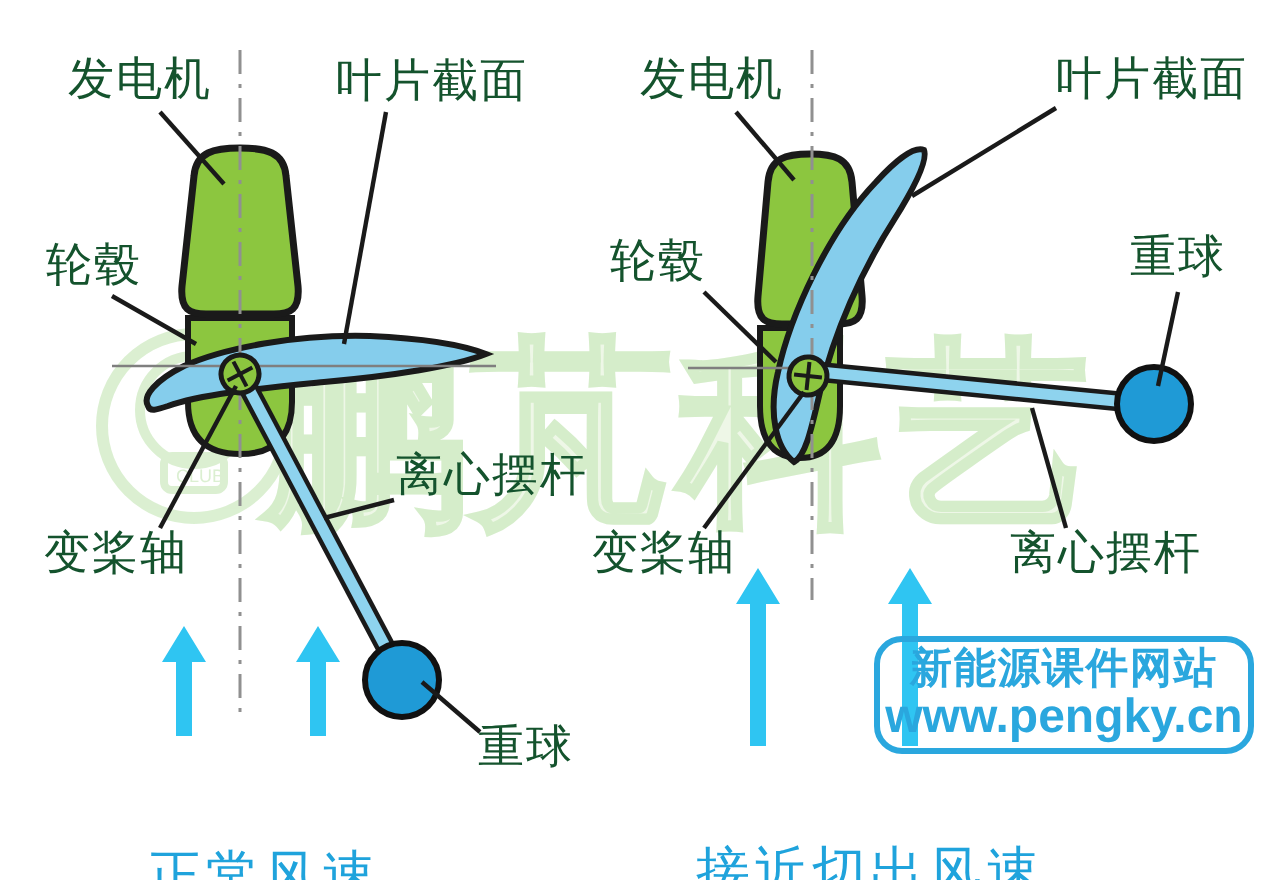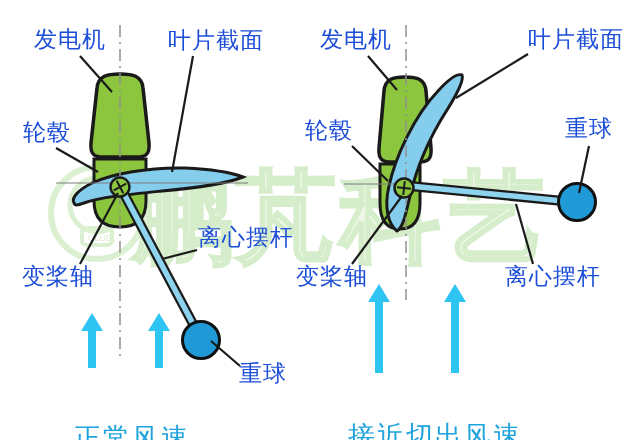--- a/index.html
+++ b/index.html
@@ -2,21 +2,21 @@
 <html><head>
 <meta charset="utf-8">
 <style>
   html,body{margin:0;padding:0;background:#fff;}
   #stage{
     position:relative;width:640px;height:440px;background:#ffffff;overflow:hidden;
     font-family:"Liberation Sans","DejaVu Sans",sans-serif;
   }
   #diagram-svg{position:absolute;left:0;top:0;}
   .lbl{
-    position:absolute;color:#1d4ed8;font-size:23px;font-weight:500;
+    position:absolute;color:#14532d;font-size:23px;font-weight:500;
     white-space:nowrap;letter-spacing:1px;line-height:1;text-align:right;
   }
   .caption{
     position:absolute;color:#1fa3dc;font-size:27px;font-weight:normal;
     white-space:nowrap;letter-spacing:2px;line-height:1;margin-top:36px;
   }
   .site-box{
     position:absolute;left:437px;top:318px;width:184px;height:53px;
     border:3px solid #2aa7de;border-radius:14px;background:transparent;
     display:flex;flex-direction:column;justify-content:center;align-items:center;
@@ -127,14 +127,18 @@
   <div class="lbl" style="left:320px;top:28px;">发电机</div>
   <div class="lbl" style="left:528px;top:28px;">叶片截面</div>
   <div class="lbl" style="left:305px;top:119px;">轮毂</div>
   <div class="lbl" style="left:565px;top:117px;">重球</div>
   <div class="lbl" style="left:296px;top:265px;">变桨轴</div>
   <div class="lbl" style="left:505px;top:265px;">离心摆杆</div>
 
   <div class="caption" style="left:74px;top:389px;">正常风速</div>
   <div class="caption" style="left:348px;top:387px;">接近切出风速</div>
 
+  <div class="site-box">
+    <div class="l1">新能源课件网站</div>
+    <div class="l2">www.pengky.cn</div>
+  </div>
 
 </div>
 
 </body></html>

